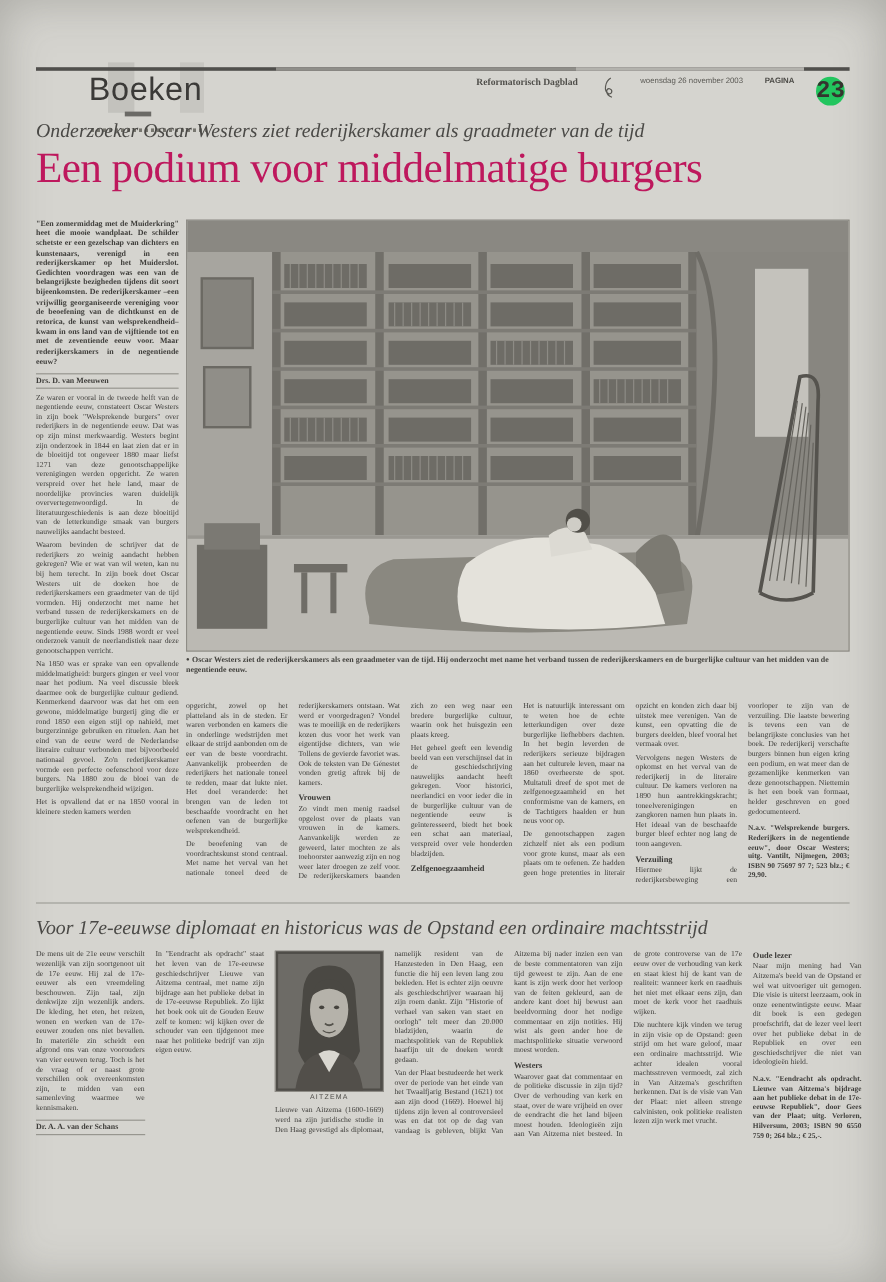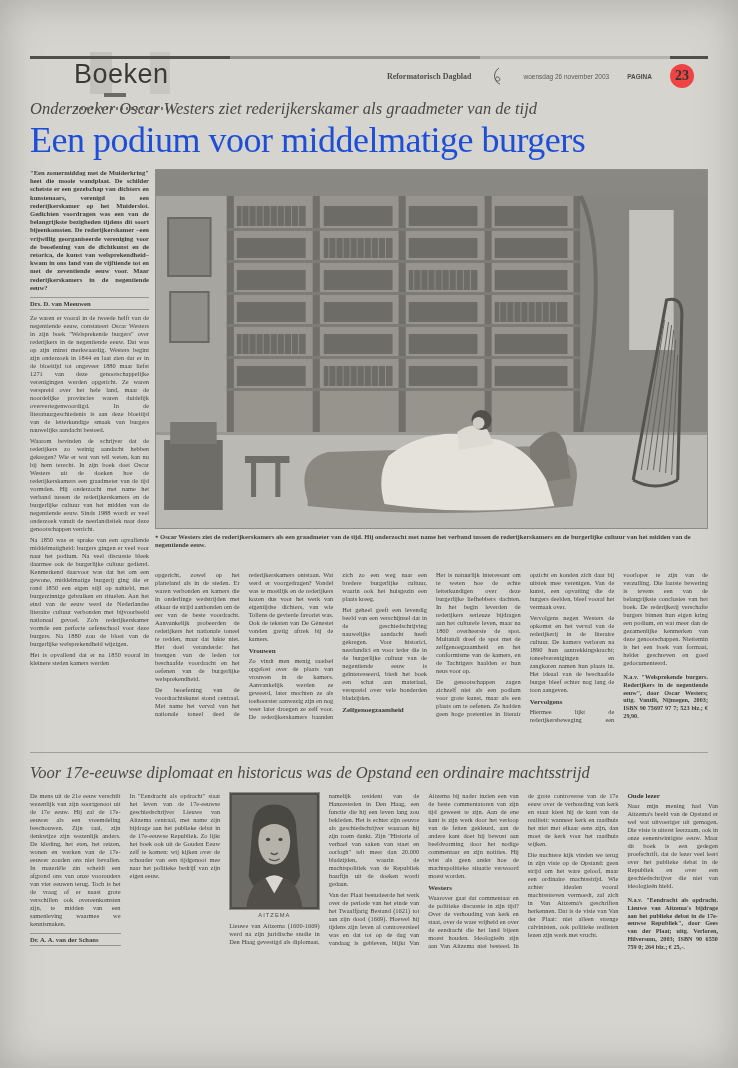--- a/index.html
+++ b/index.html
@@ -21,46 +21,46 @@
     position:absolute;left:44px;top:7px;
     font-family:"Liberation Sans", sans-serif;font-weight:normal;
     font-size:27px;color:#3b3a38;letter-spacing:0.5px;
   }
   .section-underbar{position:absolute;left:74px;top:41px;width:22px;height:4px;background:#6b6a66;}
   .dotted-row{
     position:absolute;left:46px;top:55px;width:96px;height:3px;
     background:repeating-linear-gradient(90deg,#77766f 0 2px,transparent 2px 5px);
   }
   .header-right{
-    position:absolute;right:14px;top:12px;display:flex;align-items:center;gap:18px;
+    position:absolute;right:4px;top:12px;display:flex;align-items:flex-start;gap:18px;
   }
   .masthead{font-weight:bold;font-size:8px;color:#504f4b;}
   .swirl{width:16px;height:18px;}
   .date-line{font-family:"Liberation Sans", sans-serif;font-size:6.5px;color:#5a5954;}
   .pagina{font-family:"Liberation Sans", sans-serif;font-size:6.5px;font-weight:bold;color:#4c4b47;}
   .page-circle{
-    width:24px;height:24px;border-radius:50%;background:#ef4444;
+    width:24px;height:24px;border-radius:50%;background:#22c55e;
     display:flex;align-items:center;justify-content:center;
-    font-family:Liberation Serif, serif;font-weight:bold;font-size:14px;color:#35342f;
+    font-family:Liberation Mono, monospace;font-weight:bold;font-size:20px;color:#35342f;
   }
 
   
   .kicker{font-style:italic;font-size:16.5px;color:#4a4946;line-height:18px;}
-  .headline{font-size:36px;line-height:40px;color:#1d4ed8;letter-spacing:-0.5px;font-weight:normal;margin:2px 0 0;}
+  .headline{font-size:36px;line-height:40px;color:#be185d;letter-spacing:-0.5px;font-weight:normal;margin:2px 0 0;}
   p.bp{margin:0 0 3px;text-align:justify;font-size:6.4px;line-height:8px;}
   h4.subhead{margin:4px 0 2px;font-size:7px;font-weight:bold;color:#3a3936;}
   p.bookref{margin:6px 0 0;font-size:6.2px;line-height:7.8px;font-weight:bold;text-align:justify;}
   .byline{
     margin:5px 0 4px;padding:2px 0;font-weight:bold;font-size:6.6px;
     border-top:1px solid #97968f;border-bottom:1px solid #97968f;
   }
 
   
   .art1{position:absolute;top:100px;left:30px;right:30px;}
-  .art1-body{display:flex;gap:6px;margin-top:9px;}
+  .art1-body{display:flex;gap:6px;margin-top:23px;}
   .col-first{width:119px;flex:none;height:573px;overflow:hidden;}
   .lead{font-weight:bold;font-size:6.6px;line-height:8.2px;text-align:justify;margin:0;}
   .art1-right{flex:1;display:flex;flex-direction:column;}
   .photo{height:358px;background:#b0aea8;position:relative;border:1px solid #8e8c86;}
   .photo svg{display:block;width:100%;height:100%;}
   .caption{margin-top:4px;font-size:6.6px;line-height:8px;font-weight:bold;color:#44433f;}
   .caption .bullet{font-size:5px;vertical-align:1px;margin-right:2px;}
   .cols6{margin-top:22px;column-count:6;column-gap:9px;height:178px;overflow:hidden;}
 
   
@@ -218,21 +218,21 @@
       <div class="cols6">
           <p class="bp">opgericht, zowel op het platteland als in de steden. Er waren verbonden en kamers die in onderlinge wedstrijden met elkaar de strijd aanbonden om de eer van de beste voordracht. Aanvankelijk probeerden de rederijkers het nationale toneel te redden, maar dat lukte niet. Het doel veranderde: het brengen van de leden tot beschaafde voordracht en het oefenen van de burgerlijke welsprekendheid.</p>
           <p class="bp">De beoefening van de voordrachtskunst stond centraal. Met name het verval van het nationale toneel deed de rederijkerskamers ontstaan. Wat werd er voorgedragen? Vondel was te moeilijk en de rederijkers kozen dus voor het werk van eigentijdse dichters, van wie Tollens de gevierde favoriet was. Ook de teksten van De Génestet vonden gretig aftrek bij de kamers.</p>
           <h4 class="subhead">Vrouwen</h4>
           <p class="bp">Zo vindt men menig raadsel opgelost over de plaats van vrouwen in de kamers. Aanvankelijk werden ze geweerd, later mochten ze als toehoorster aanwezig zijn en nog weer later droegen ze zelf voor. De rederijkerskamers baanden zich zo een weg naar een bredere burgerlijke cultuur, waarin ook het huisgezin een plaats kreeg.</p>
           <p class="bp">Het geheel geeft een levendig beeld van een verschijnsel dat in de geschiedschrijving nauwelijks aandacht heeft gekregen. Voor historici, neerlandici en voor ieder die in de burgerlijke cultuur van de negentiende eeuw is geïnteresseerd, biedt het boek een schat aan materiaal, verspreid over vele honderden bladzijden.</p>
           <h4 class="subhead">Zelfgenoegzaamheid</h4>
           <p class="bp">Het is natuurlijk interessant om te weten hoe de echte letterkundigen over deze burgerlijke liefhebbers dachten. In het begin leverden de rederijkers serieuze bijdragen aan het culturele leven, maar na 1860 overheerste de spot. Multatuli dreef de spot met de zelfgenoegzaamheid en het conformisme van de kamers, en de Tachtigers haalden er hun neus voor op.</p>
           <p class="bp">De genootschappen zagen zichzelf niet als een podium voor grote kunst, maar als een plaats om te oefenen. Ze hadden geen hoge pretenties in literair opzicht en konden zich daar bij uitstek mee verenigen. Van de kunst, een opvatting die de burgers deelden, bleef vooral het vermaak over.</p>
           <p class="bp">Vervolgens negen Westers de opkomst en het verval van de rederijkerij in de literaire cultuur. De kamers verloren na 1890 hun aantrekkingskracht; toneelverenigingen en zangkoren namen hun plaats in. Het ideaal van de beschaafde burger bleef echter nog lang de toon aangeven.</p>
-          <h4 class="subhead">Vervolgens</h4>
+          <h4 class="subhead">Verzuiling</h4>
           <p class="bp">Hiermee lijkt de rederijkersbeweging een voorloper te zijn van de verzuiling. Die laatste bewering is tevens een van de belangrijkste conclusies van het boek. De rederijkerij verschafte burgers binnen hun eigen kring een podium, en wat meer dan de gezamenlijke kenmerken van deze genootschappen. Niettemin is het een boek van formaat, helder geschreven en goed gedocumenteerd.</p>
           <p class="bookref">N.a.v. "Welsprekende burgers. Rederijkers in de negentiende eeuw", door Oscar Westers; uitg. Vantilt, Nijmegen, 2003; ISBN 90 75697 97 7; 523 blz.; € 29,90.</p>
         </div>
     </div>
   </div>
 </div>
 
 <hr class="article-divider">
 
 <div class="art2">

